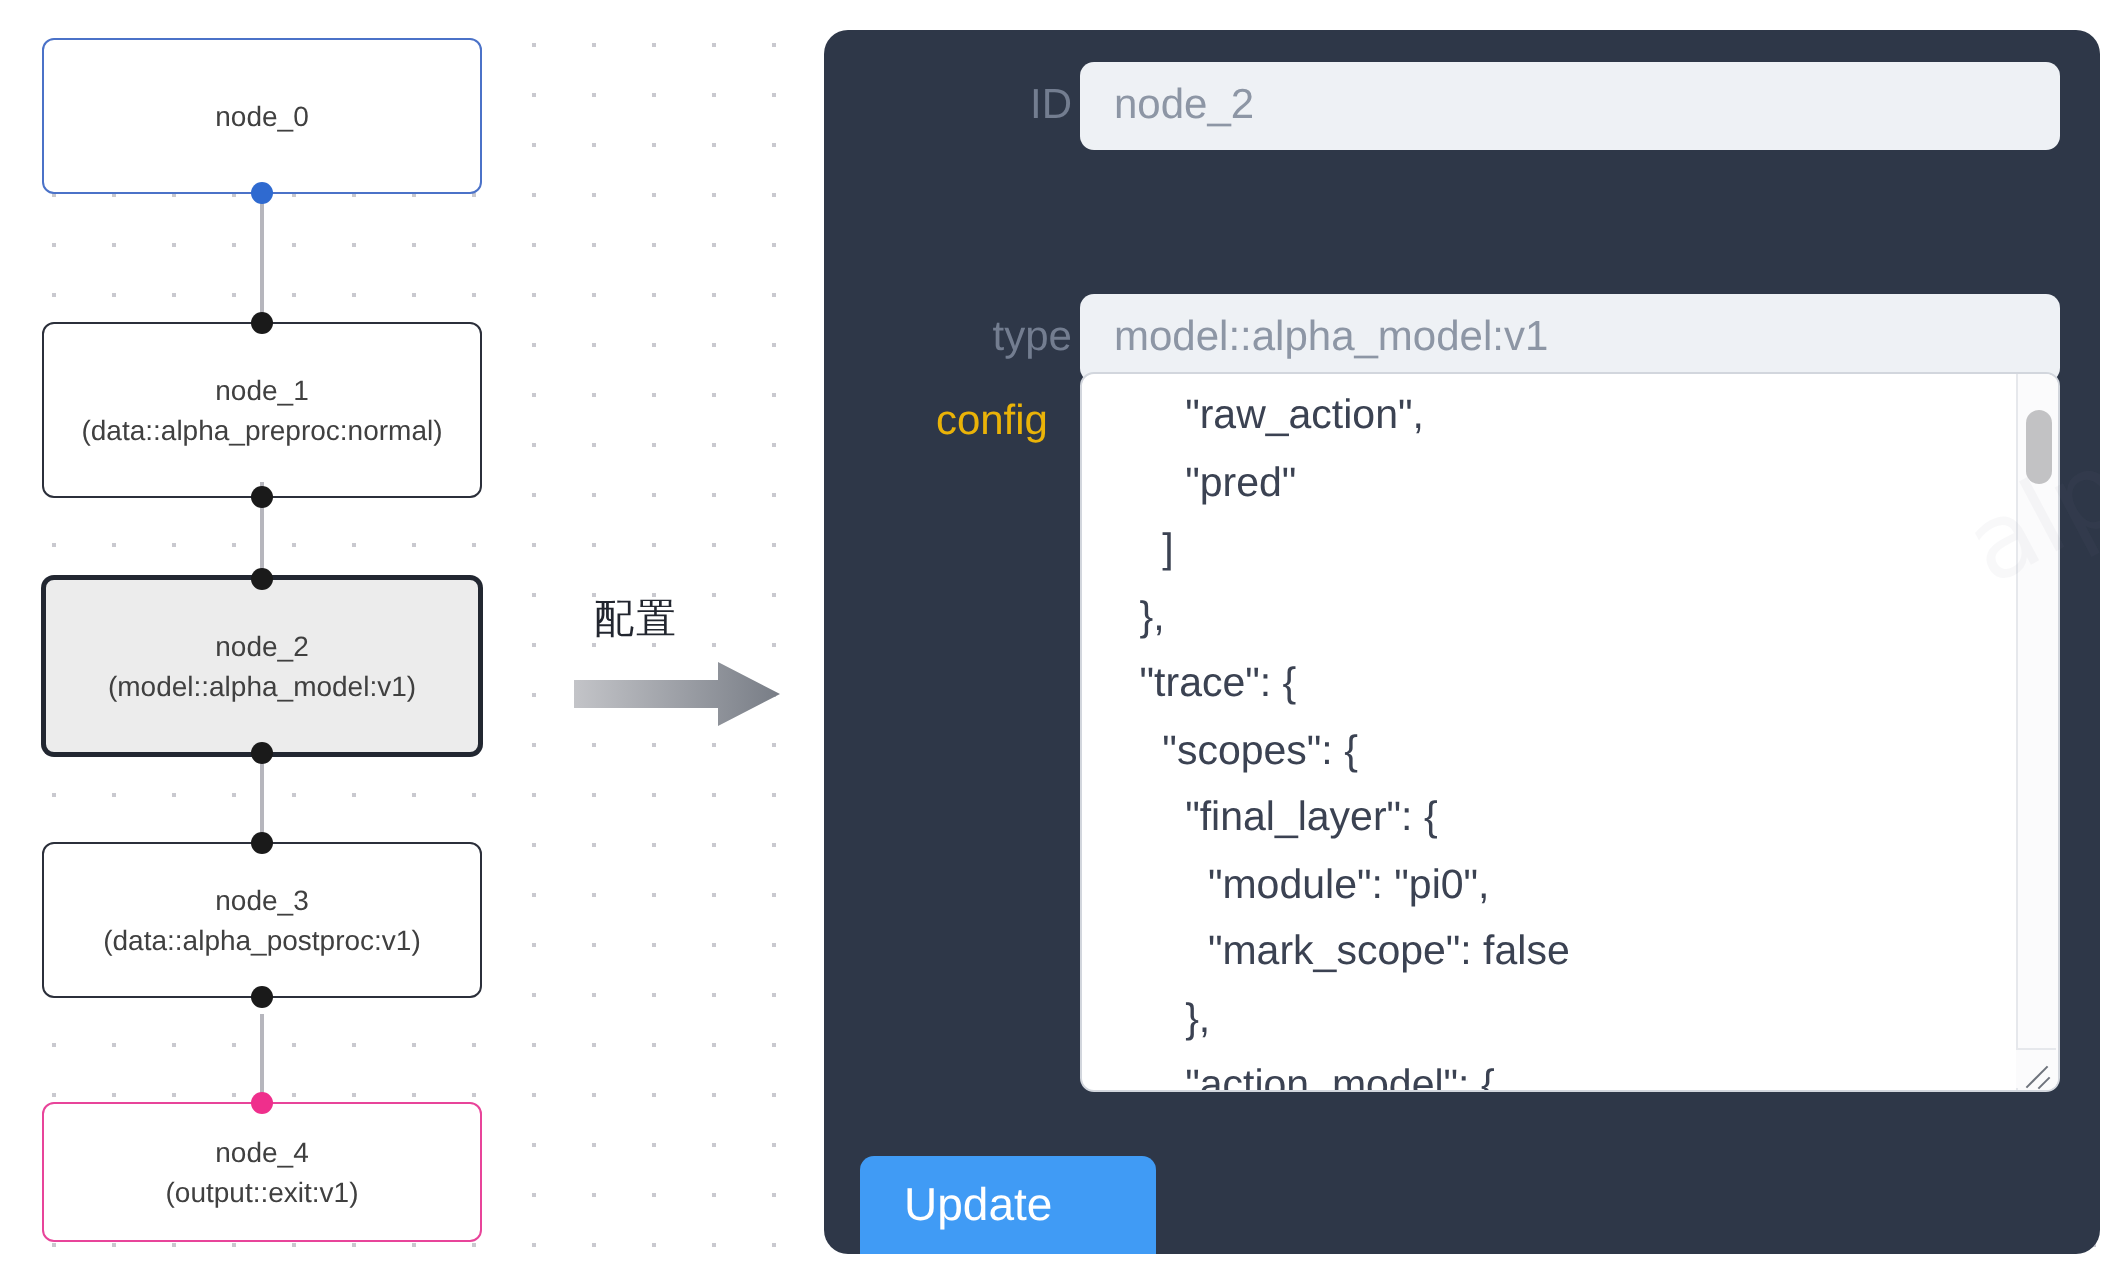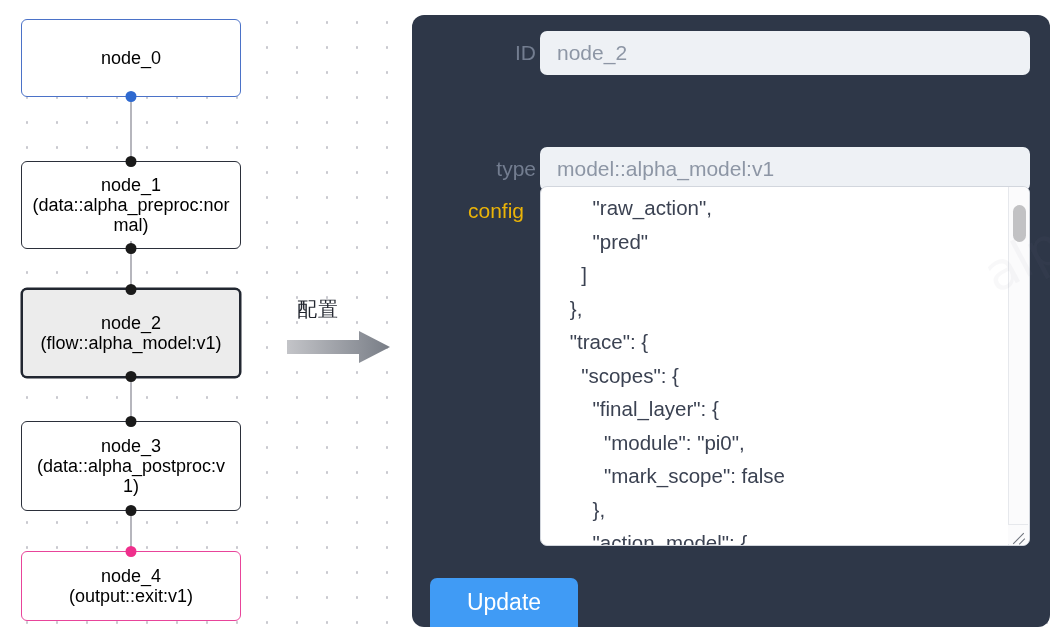--- a/index.html
+++ b/index.html
@@ -30,22 +30,22 @@
 
   
   .node {
     position: absolute;
     left: 21px;
     width: 220px;
     box-sizing: border-box;
     background: #ffffff;
     border: 1px solid #2b2f3a;
     border-radius: 6px;
-    color: #000000;
-    font-size: 18px;
+    color: #404040;
+    font-size: 14px;
     line-height: 20px;
     text-align: center;
     display: flex;
     flex-direction: column;
     align-items: center;
     justify-content: center;
     padding: 4px 8px;
   }
   .node .nid { white-space: nowrap; }
   .node .ntype {
@@ -249,21 +249,21 @@
     top: 563px;
     min-width: 148px;
     height: 49px;
     background: #409bf5;
     border: none;
     border-radius: 7px 7px 0 0;
     color: #ffffff;
     font-size: 23px;
     font-family: "Liberation Sans", sans-serif;
     cursor: pointer;
-    text-align: center;
+    text-align: left;
     padding: 0 22px;
   }
 
   
   #watermark {
     position: absolute;
     left: 560px;
     top: 170px;
     font-size: 52px;
     color: rgba(120,125,140,0.055);
@@ -291,26 +291,26 @@
 
   <div class="node" style="top:161px;height:88px;">
     <span class="nid">node_1</span>
     <span class="ntype">(data::alpha_preproc:normal)</span>
     <span class="handle top"></span>
     <span class="handle bottom"></span>
   </div>
 
   <div class="node selected" style="top:288px;height:90px;">
     <span class="nid">node_2</span>
-    <span class="ntype">(flow::alpha_model:v1)</span>
+    <span class="ntype">(model::alpha_model:v1)</span>
     <span class="handle top"></span>
     <span class="handle bottom"></span>
   </div>
 
-  <div class="node" style="top:421px;height:90px;">
+  <div class="node" style="top:421px;height:78px;">
     <span class="nid">node_3</span>
     <span class="ntype">(data::alpha_postproc:v1)</span>
     <span class="handle top"></span>
     <span class="handle bottom"></span>
   </div>
 
   <div class="node output-node" style="top:551px;height:70px;">
     <span class="nid">node_4</span>
     <span class="ntype">(output::exit:v1)</span>
     <span class="handle top pink"></span>

